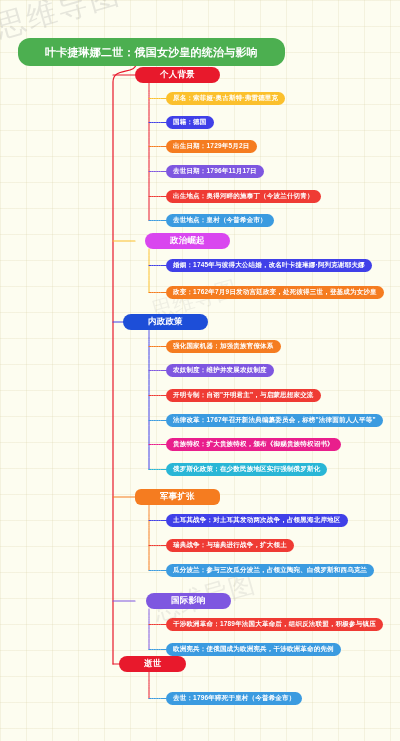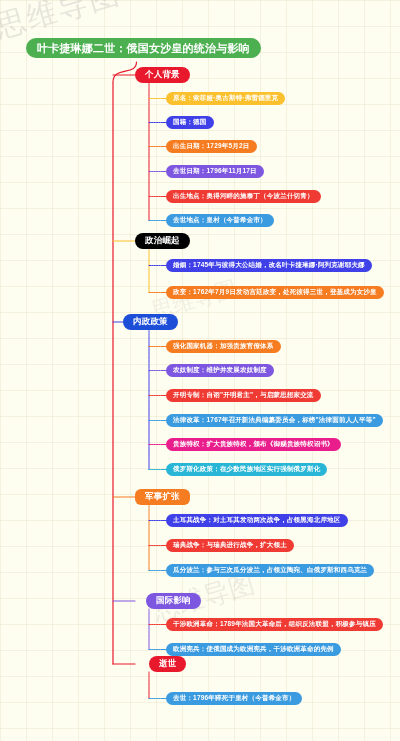--- a/index.html
+++ b/index.html
@@ -56,30 +56,29 @@
     color:#ffffff;
     border-radius:10px;
     white-space:nowrap;
     display:flex;align-items:center;
     box-sizing:border-box;
     letter-spacing:0.2px;
   }
   .root{
     font-size:11px;
     font-weight:bold;
-    padding:0 11px;
-    height:20px;
+    padding:0 27px;
+    height:28px;
     border-radius:12px;
     background:#4CAF50;
-    margin-left:8px;
   }
   .branch{
     font-size:8.5px;
     font-weight:bold;
-    padding:0 10px;
+    padding:0 25px;
     height:16px;
     border-radius:8px;
   }
   .leaf{
     font-size:6.5px;
     font-weight:bold;
     padding:0 7px;
     height:13px;
     border-radius:6.5px;
   }
@@ -146,21 +145,21 @@
     </div>
     <div class="node leaf" style="left: 166px; top: 165px; background: rgb(126, 87, 224);">
       <span>去世日期：1796年11月17日</span>
     </div>
     <div class="node leaf" style="left: 166px; top: 190px; background: rgb(239, 59, 52);">
       <span>出生地点：奥得河畔的施泰丁（今波兰什切青）</span>
     </div>
     <div class="node leaf" style="left: 166px; top: 214px; background: rgb(59, 155, 224);">
       <span>去世地点：皇村（今普希金市）</span>
     </div>
-    <div class="node branch" style="left: 135px; top: 233px; background: #000000; justify-content: flex-end;">
+    <div class="node branch" style="left: 145px; top: 233px; background: #d946ef; justify-content: flex-end;">
       <span>政治崛起</span>
     </div>
     <div class="node leaf" style="left: 166px; top: 259px; background: rgb(64, 64, 232);">
       <span>婚姻：1745年与彼得大公结婚，改名叶卡捷琳娜·阿列克谢耶夫娜</span>
     </div>
     <div class="node leaf" style="left: 166px; top: 286px; background: rgb(245, 124, 32);">
       <span>政变：1762年7月9日发动宫廷政变，处死彼得三世，登基成为女沙皇</span>
     </div>
     <div class="node branch" style="left: 123px; top: 314px; background: #1d4ed8;">
       <span>内政政策</span>
@@ -197,19 +196,19 @@
     </div>
     <div class="node branch" style="left: 146px; top: 593px; background: rgb(126, 87, 224);">
       <span>国际影响</span>
     </div>
     <div class="node leaf" style="left: 166px; top: 618px; background: rgb(239, 59, 52);">
       <span>干涉欧洲革命：1789年法国大革命后，组织反法联盟，积极参与镇压</span>
     </div>
     <div class="node leaf" style="left: 166px; top: 643px; background: rgb(59, 155, 224);">
       <span>欧洲宪兵：使俄国成为欧洲宪兵，干涉欧洲革命的先例</span>
     </div>
-    <div class="node branch" style="left: 149px; top: 656px; background: rgb(232, 25, 44);">
+    <div class="node branch" style="left: 119px; top: 656px; background: rgb(232, 25, 44);">
       <span>逝世</span>
     </div>
     <div class="node leaf" style="left: 166px; top: 692px; background: rgb(59, 155, 224);">
       <span>去世：1796年猝死于皇村（今普希金市）</span>
     </div>
   </div>
 
 </body></html>

